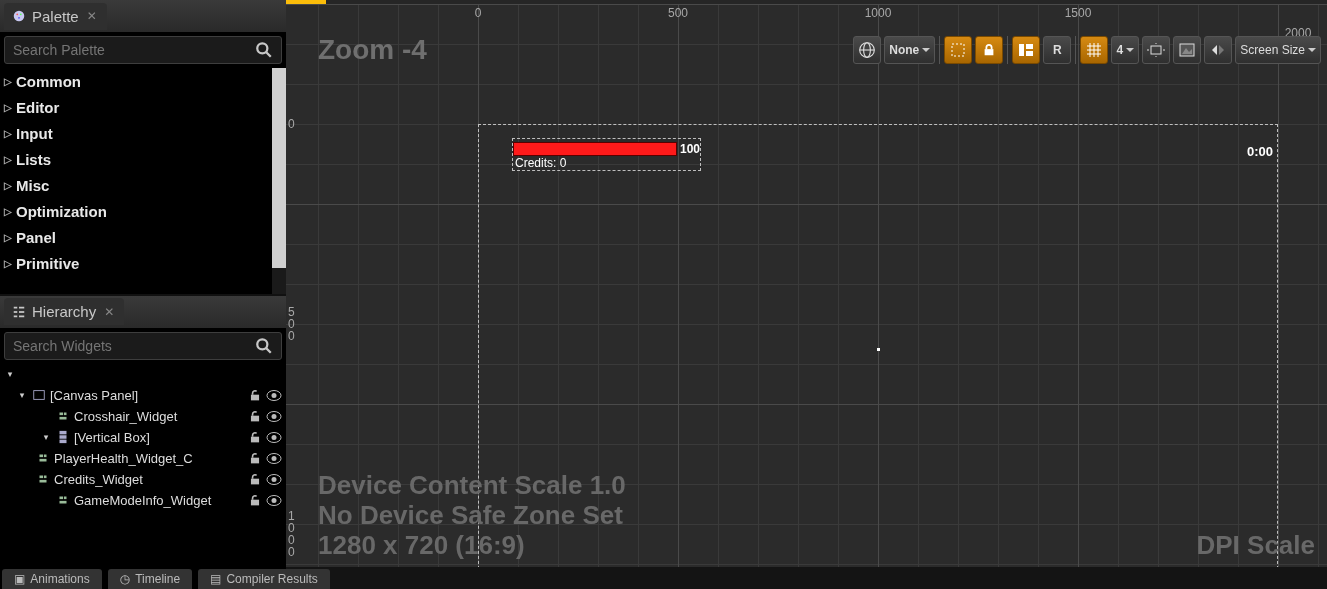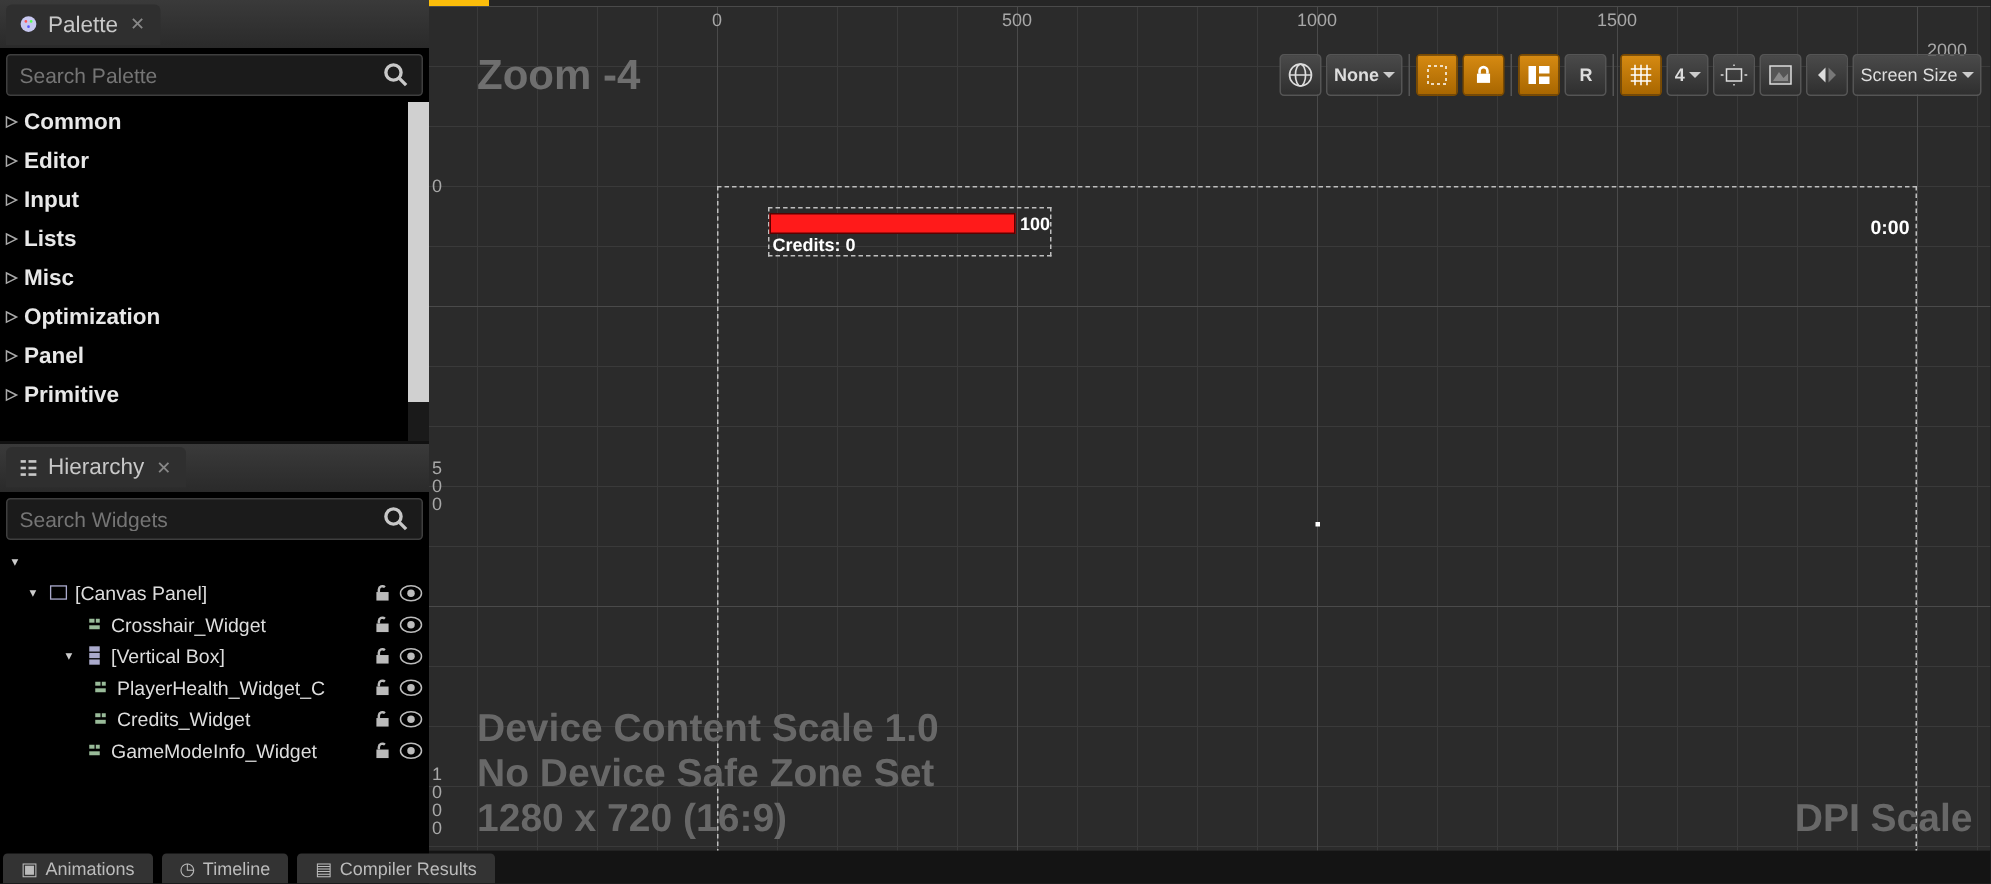--- a/index.html
+++ b/index.html
@@ -23,21 +23,21 @@
 .hier-row{display:flex;align-items:center;height:21px;padding-right:4px;white-space:nowrap}
 .hier-row .expand{width:12px;font-size:9px;text-align:center;color:#ccc}
 .hier-row .wicon{width:16px;height:14px;margin:0 3px}
 .hier-row .label{flex:1;font-size:13px;color:#ddd;overflow:hidden;text-overflow:ellipsis}
 .hier-row .label.bold{font-weight:bold;font-size:14px}
 .row-icons{display:flex;gap:4px;color:#bbb}
 .row-icons span{font-size:13px}
 .hier-ind-1{padding-left:4px}
 .hier-ind-2{padding-left:16px}
 .hier-ind-3{padding-left:40px}
-.hier-ind-4{padding-left:44px}
+.hier-ind-4{padding-left:20px}
 .right-col{flex:1;position:relative;background:#262626;display:flex;flex-direction:column}
 .editor-top{height:4px;background:linear-gradient(90deg,#fbbd0a 0,#fbbd0a 40px,transparent 40px)}
 .viewport{flex:1;position:relative;background:#2b2b2b;overflow:hidden}
 .grid-layer{position:absolute;left:0;top:0;right:0;bottom:0}
 .grid-layer::before{content:"";position:absolute;left:0;top:0;right:0;bottom:0;
  background-image:linear-gradient(to right,#3a3a3a 1px,transparent 1px),linear-gradient(to bottom,#3a3a3a 1px,transparent 1px);
  background-size:40px 40px;background-position:-8px 0}
 .grid-layer::after{content:"";position:absolute;left:0;top:0;right:0;bottom:0;
  background-image:linear-gradient(to right,#4a4a4a 1px,transparent 1px),linear-gradient(to bottom,#4a4a4a 1px,transparent 1px);
  background-size:200px 200px;background-position:-8px 0}
@@ -53,21 +53,21 @@
 .toolbar{position:absolute;right:6px;top:32px;display:flex;gap:3px;z-index:5}
 .tool-btn{height:28px;min-width:28px;background:linear-gradient(#4a4a4a,#2f2f2f);border:1px solid #555;border-radius:3px;display:flex;align-items:center;justify-content:center;color:#ddd;font-size:12px;padding:0 4px}
 .tool-btn.amber{background:linear-gradient(#d68a12,#a86600);border-color:#7a4a00;color:#fff}
 .tool-btn.drop::after{content:"";border:4px solid transparent;border-top-color:#ccc;margin-left:3px;margin-top:3px}
 .tool-sep{width:1px;background:#555;margin:0 1px}
 .hud-group{position:absolute;left:226px;top:134px;z-index:4}
 .vbox-dash{border:1px dashed #bfbfbf;padding:0}
 .health-row{display:flex;align-items:flex-end;height:17px}
 .health-bar{width:164px;height:14px;background:#ff1a1a;border:1px solid #5a0000}
 .health-num{color:#fff;font-size:12px;font-weight:bold;margin-left:3px}
-.credits-row{color:#fff;font-size:12px;font-weight:bold;padding:0 2px}
+.credits-row{color:#fff;font-size:12px;font-weight:normal;padding:0 2px}
 .timer{position:absolute;right:54px;top:140px;color:#fff;font-size:13px;font-weight:bold;z-index:4}
 .crosshair{position:absolute;width:3px;height:3px;background:#fff;z-index:4}
 .bottom-tabs{height:22px;background:#141414;display:flex;gap:6px;padding-left:6px;align-items:flex-end}
 .btab{height:20px;background:#333;border-top-left-radius:3px;border-top-right-radius:3px;padding:0 12px;font-size:12px;color:#bbb;display:flex;align-items:center;gap:5px}
 svg{display:block}
 </style>
 </head>
 <body>
 
 <div class="root">

